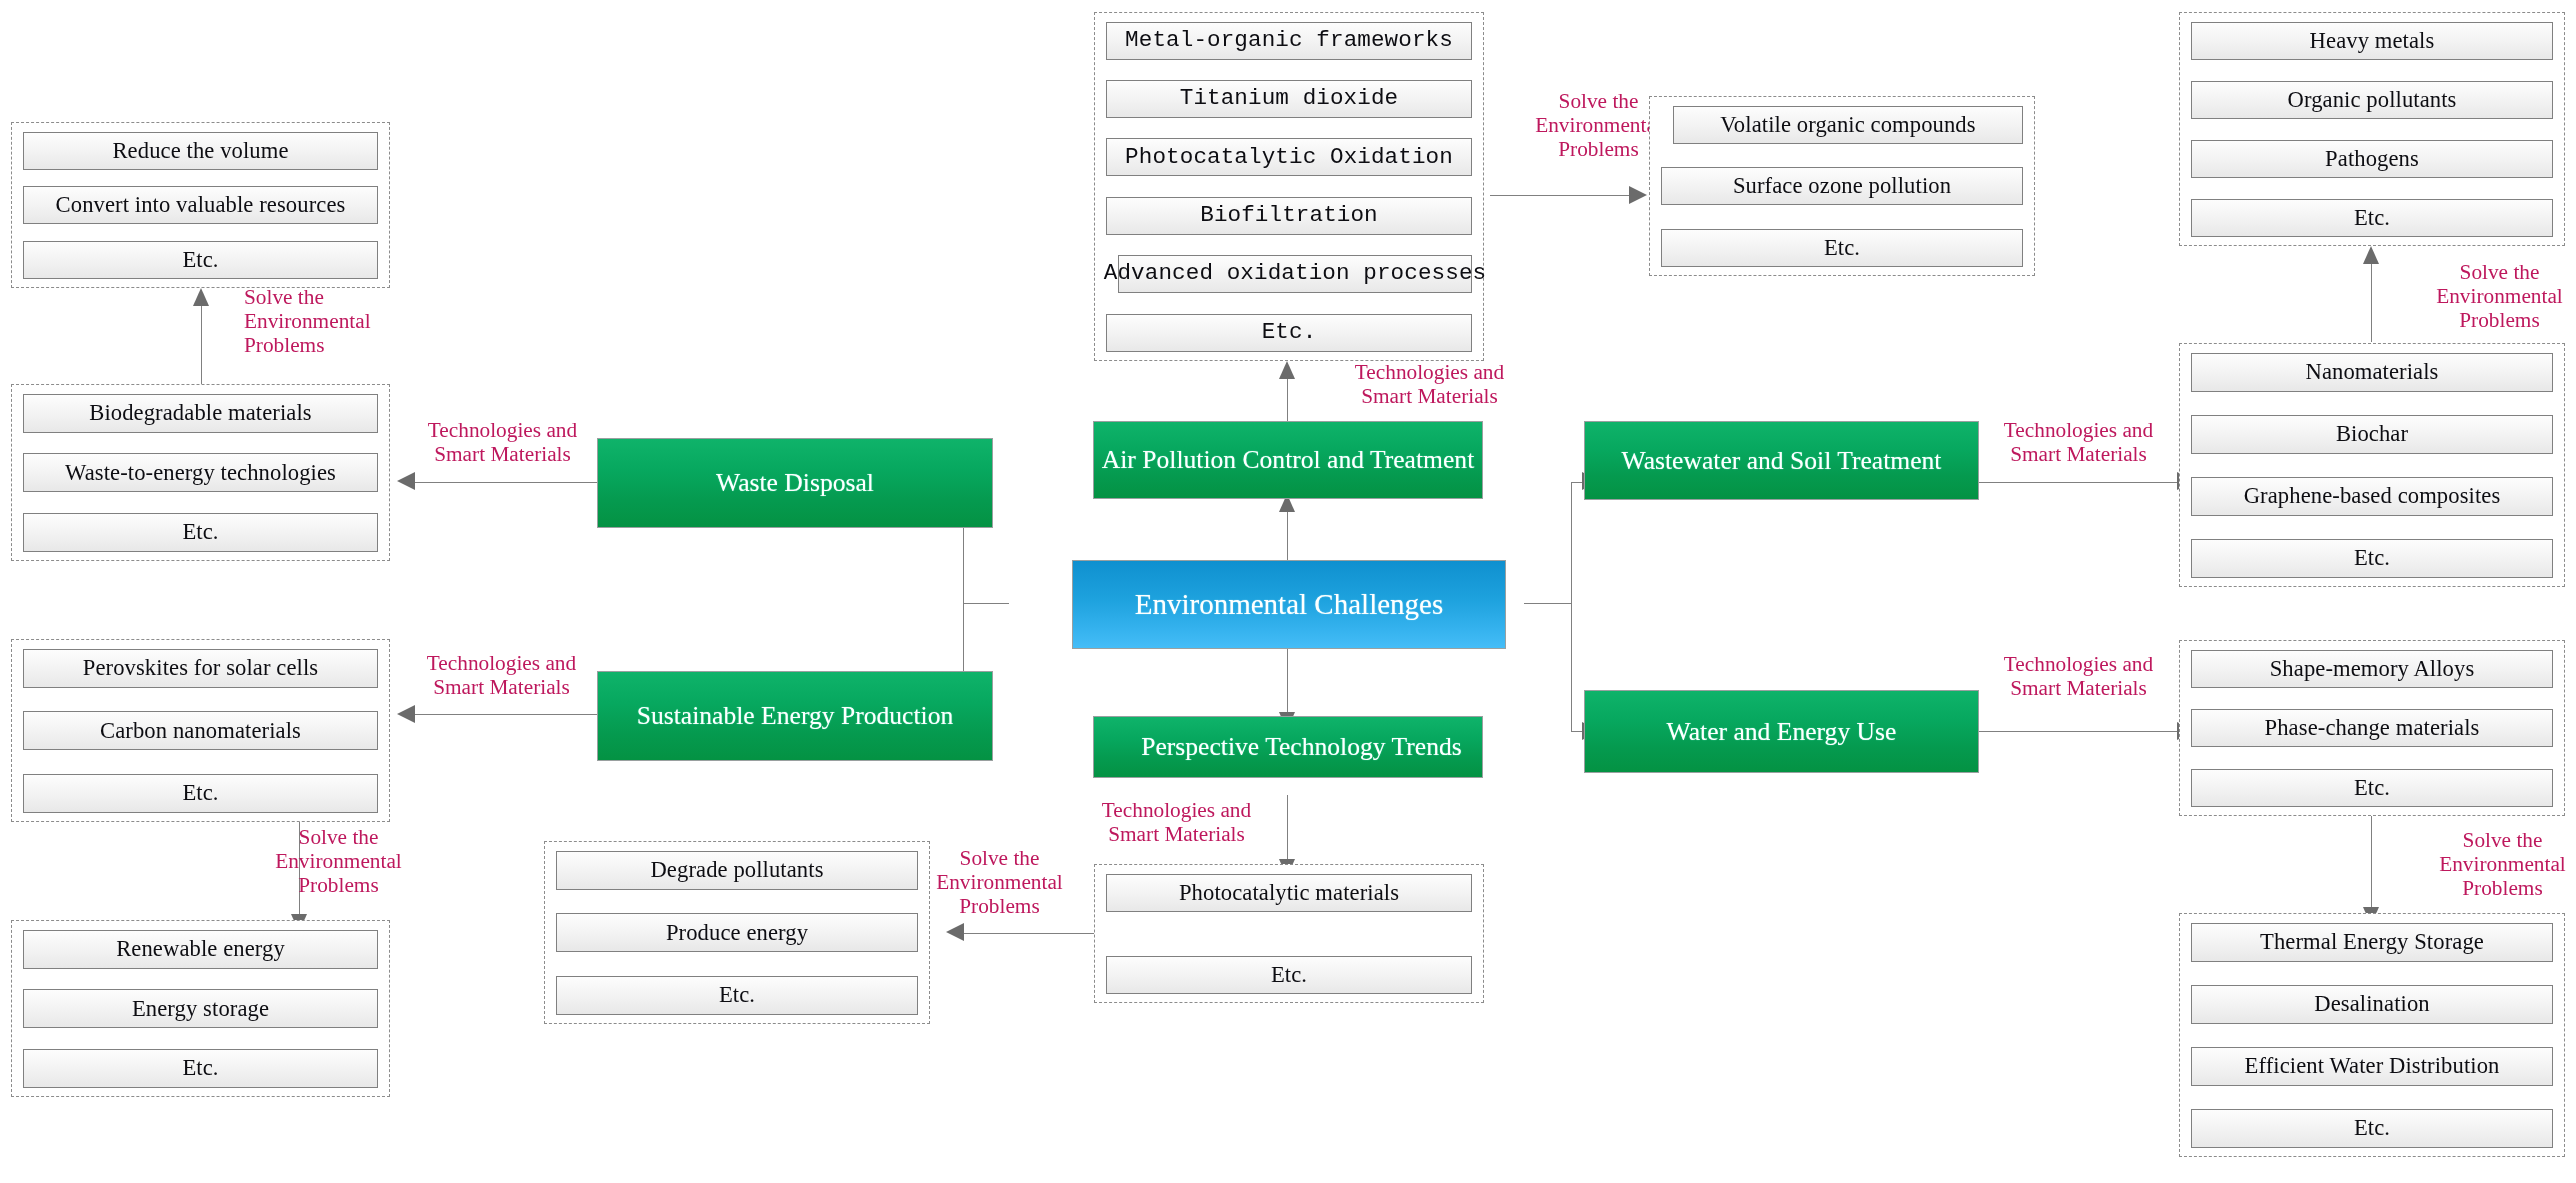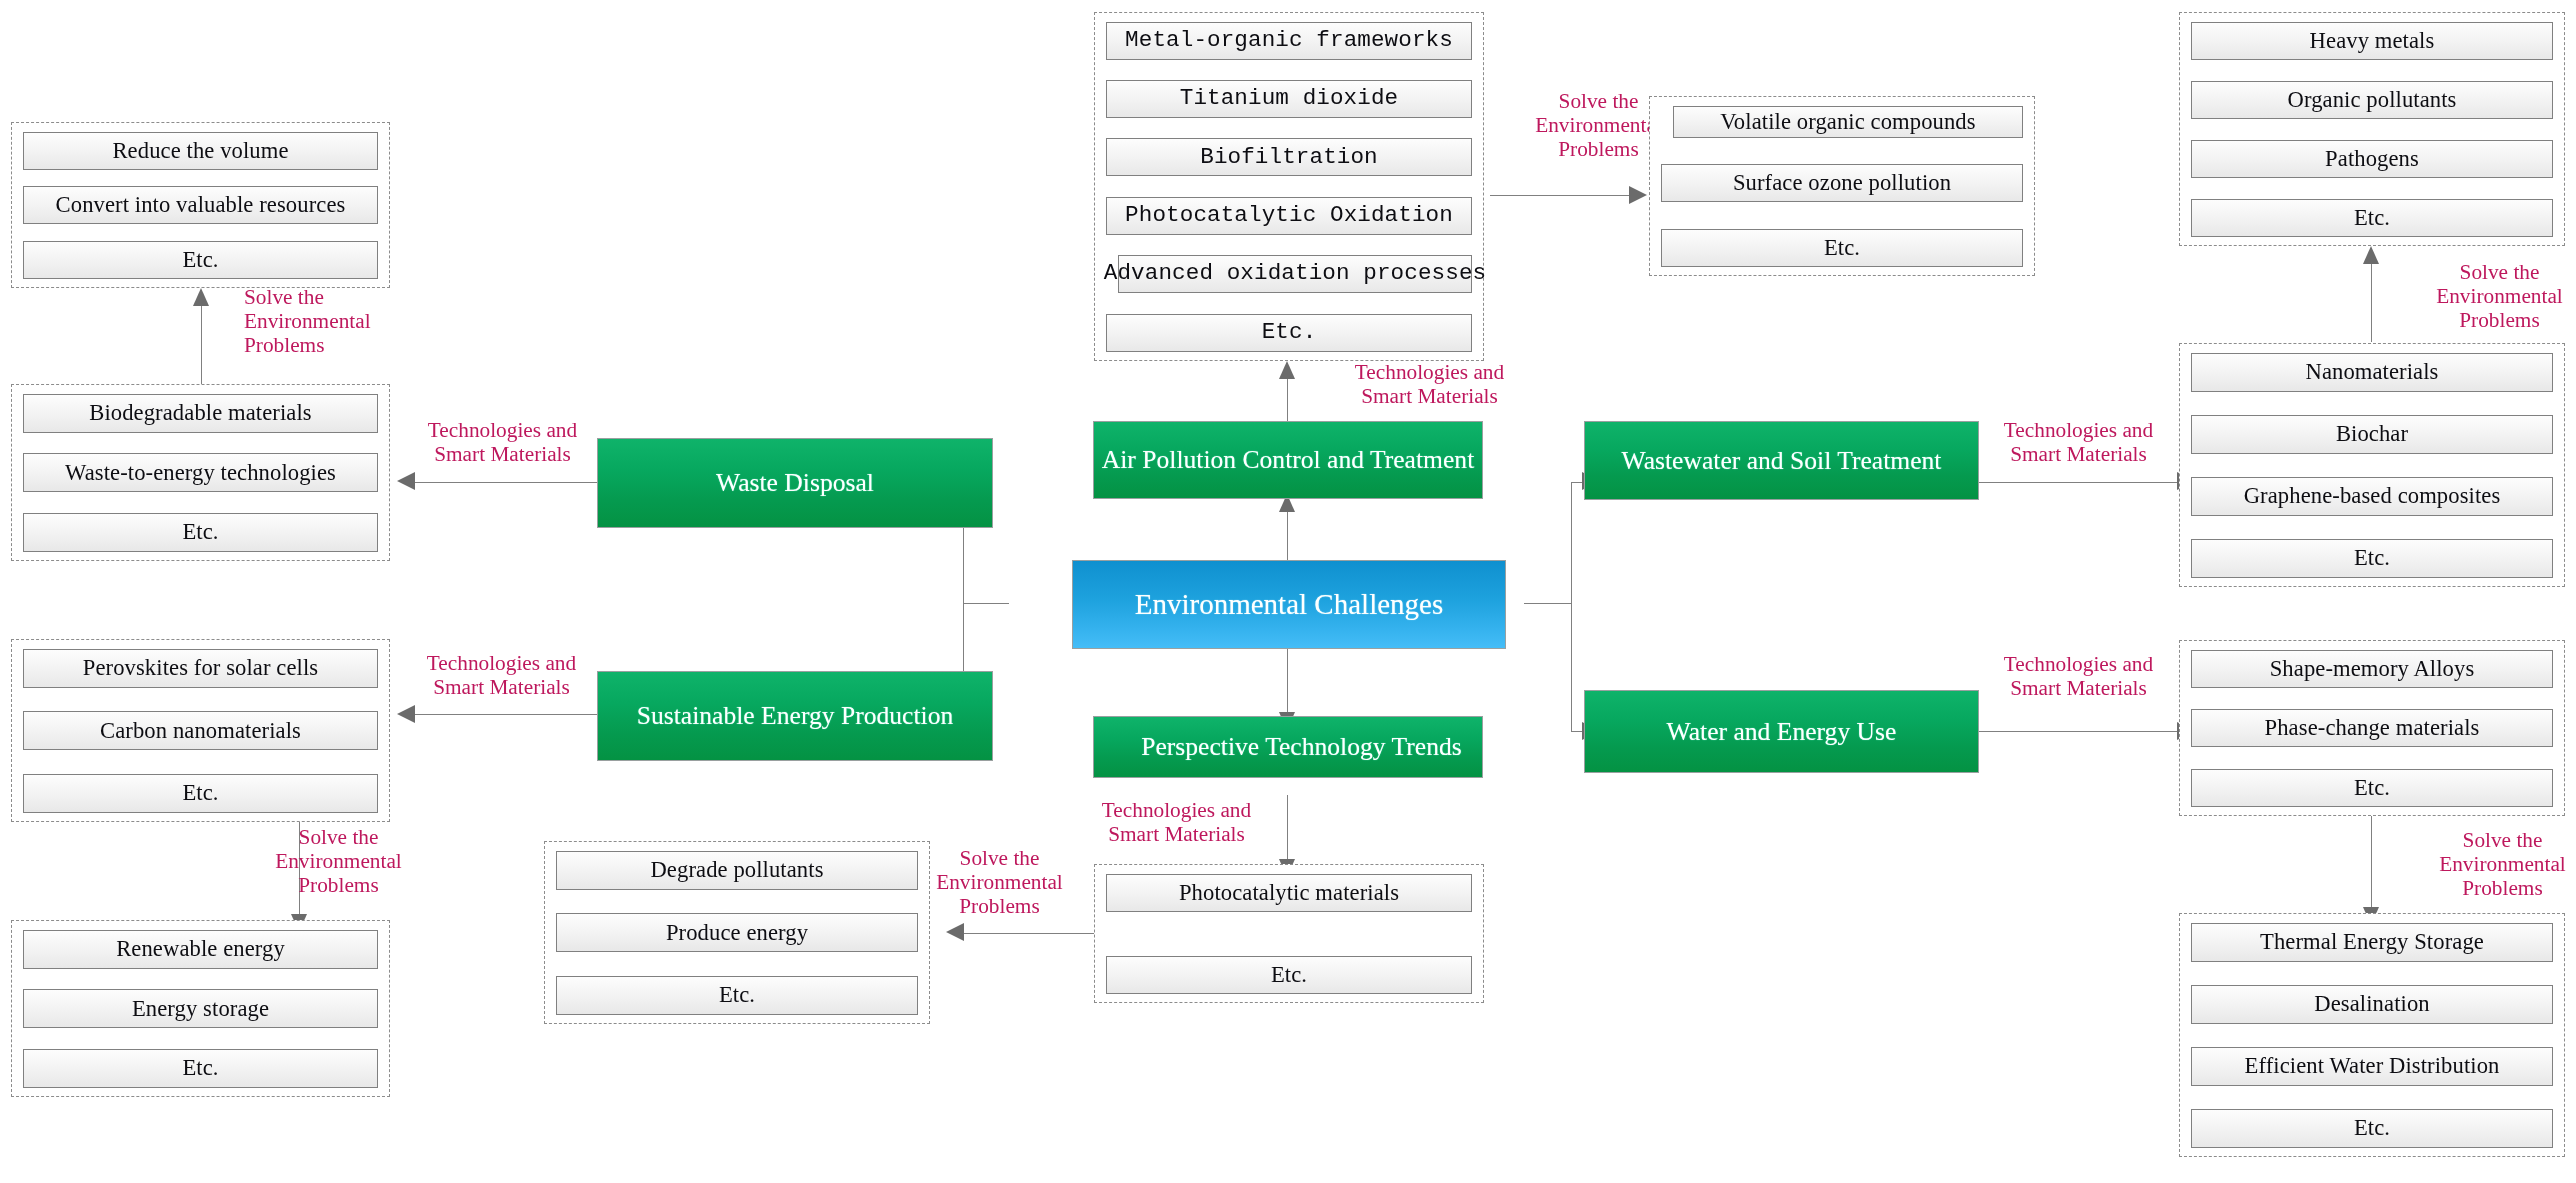--- a/index.html
+++ b/index.html
@@ -220,28 +220,28 @@
 
   <div class="group" style="left:11px;top:920px;width:379px;height:177px;">
     <div class="item" style="height:39px;">Renewable energy</div>
     <div class="item" style="height:39px;">Energy storage</div>
     <div class="item" style="height:39px;">Etc.</div>
   </div>
 
   <div class="group" style="left:1094px;top:12.2px;width:390px;height:349px;font-family:Liberation Mono, monospace;">
     <div class="item" style="height:38px;">Metal-organic frameworks</div>
     <div class="item" style="height:38px;">Titanium dioxide</div>
+    <div class="item" style="height:38px;">Photocatalytic Oxidation</div>
     <div class="item" style="height:38px;">Biofiltration</div>
-    <div class="item" style="height:38px;">Photocatalytic Oxidation</div>
     <div class="item" style="height:38px;margin-left:12px;">Advanced oxidation processes</div>
     <div class="item" style="height:38px;">Etc.</div>
   </div>
 
   <div class="group" style="left:1649px;top:96px;width:386px;height:180px;">
-    <div class="item" style="height:32px;margin-left:12px;">Volatile organic compounds</div>
+    <div class="item" style="height:38px;margin-left:12px;">Volatile organic compounds</div>
     <div class="item" style="height:38px;">Surface ozone pollution</div>
     <div class="item" style="height:38px;">Etc.</div>
   </div>
 
   <div class="group" style="left:544px;top:841px;width:386px;height:183px;">
     <div class="item" style="height:39px;">Degrade pollutants</div>
     <div class="item" style="height:39px;">Produce energy</div>
     <div class="item" style="height:39px;">Etc.</div>
   </div>
 

